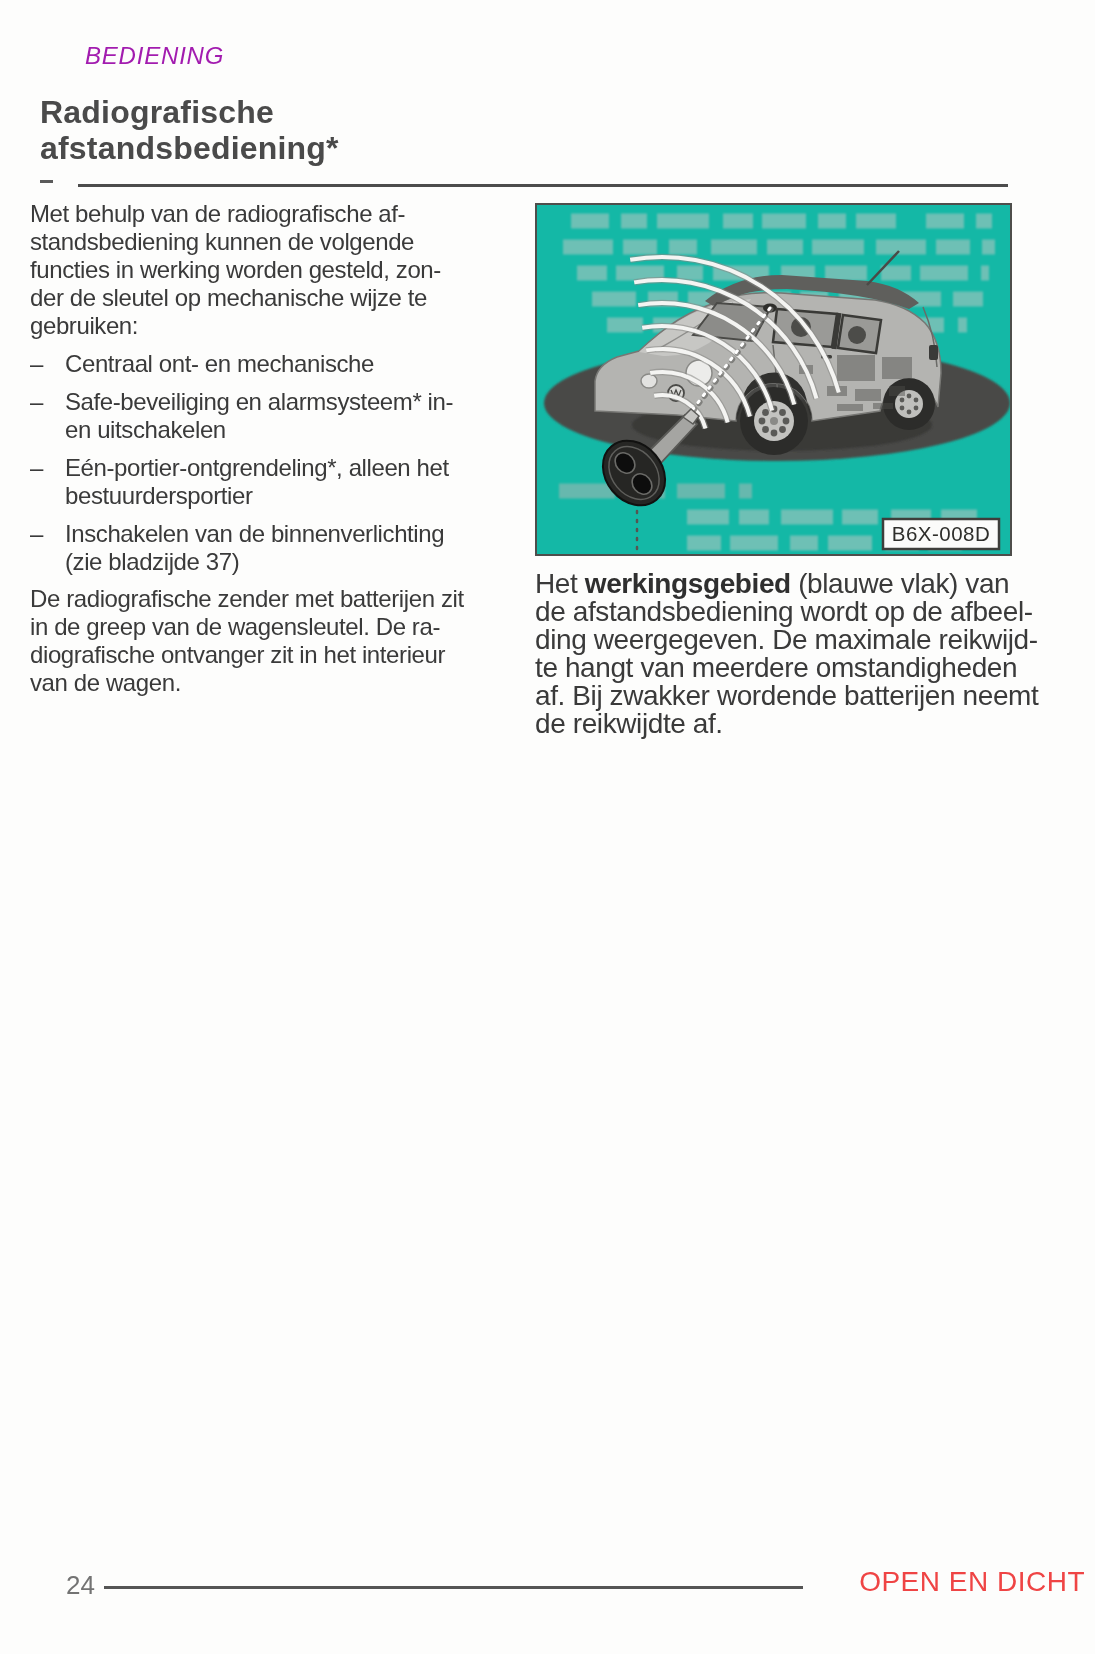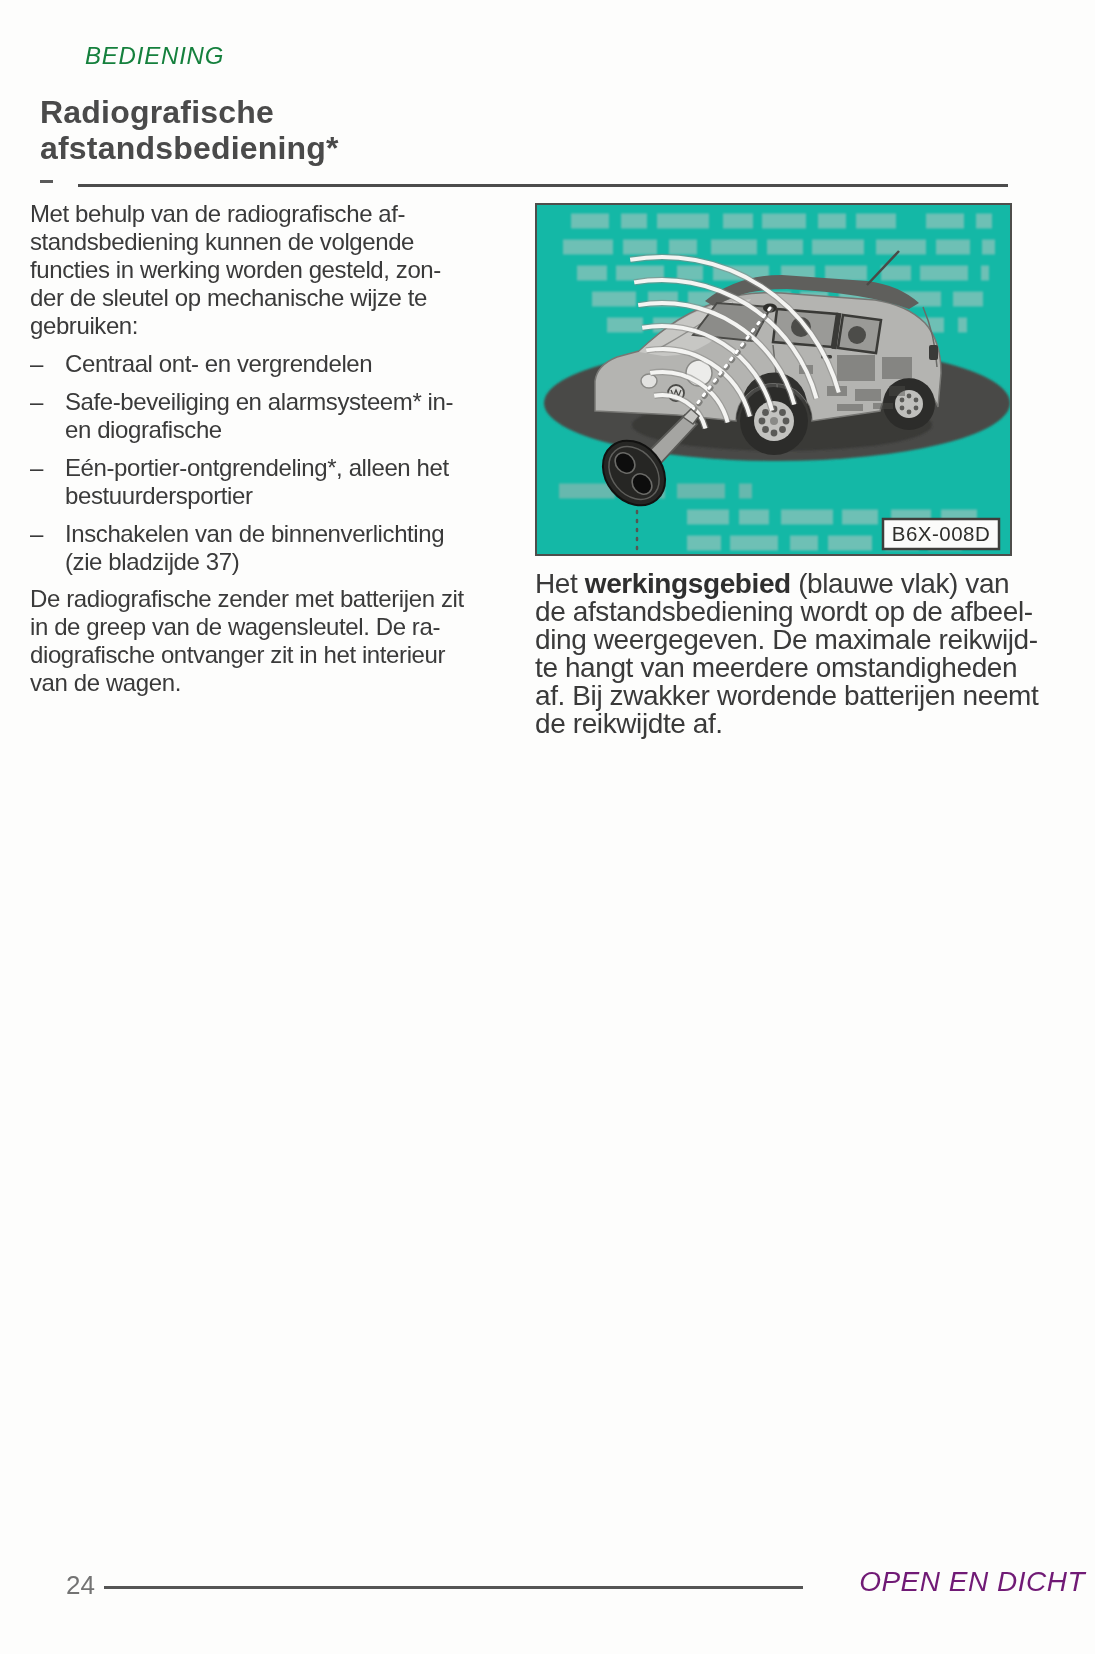--- a/index.html
+++ b/index.html
@@ -1,18 +1,18 @@
 <!DOCTYPE html>
 <html><head>
 <meta charset="utf-8">
 <style>
   html,body{margin:0;padding:0;background:#ffffff;}
   .page{position:relative;width:1095px;height:1654px;background:#fdfdfc;font-family:"Liberation Sans",sans-serif;color:#3a3a3a;overflow:hidden;}
 
-  .chapter-header{position:absolute;left:85px;top:42px;font-size:24px;font-style:italic;letter-spacing:0.8px;color:#15803d;}
+  .chapter-header{position:absolute;left:85px;top:42px;font-size:24px;font-style:italic;letter-spacing:0.8px;color:#a21caf;}
 
   .page-title{position:absolute;left:40px;top:94px;margin:0;font-size:32px;line-height:36px;font-weight:bold;color:#4a4a4a;letter-spacing:0.2px;white-space:pre;}
 
   .title-tick{position:absolute;left:40px;top:180px;width:13px;height:3px;background:#5a5a5a;}
   .title-rule{position:absolute;left:78px;top:184px;width:930px;height:3px;background:#4c4c4c;}
 
   .left-col{position:absolute;left:30px;top:200px;width:470px;}
   .body-text{margin:0;font-size:24px;line-height:28px;letter-spacing:-0.4px;color:#3a3a3a;white-space:pre;}
   .bullet-row{display:flex;margin-top:10px;}
   .bullet-row .marker{flex:0 0 35px;font-size:24px;line-height:28px;color:#3a3a3a;}
@@ -21,21 +21,21 @@
 
   .figure-box{position:absolute;left:535px;top:203px;width:477px;height:353px;border:2px solid #4e4e4b;box-sizing:border-box;background:#14b8a6;}
   .figure-box svg{display:block;}
 
   .right-col{position:absolute;left:535px;top:570px;width:500px;}
   .caption-para{margin:0;font-size:28px;line-height:28px;letter-spacing:-0.4px;color:#3a3a3a;white-space:pre;}
   .caption-para .bold{font-weight:bold;color:#2f2f2f;}
 
   .footer-page-number{position:absolute;left:66px;top:1570px;font-size:26px;color:#737373;}
   .footer-rule{position:absolute;left:104px;top:1586px;width:699px;height:3px;background:#555555;}
-  .footer-section{position:absolute;right:10px;top:1566px;font-size:28px;font-style:italic;letter-spacing:0.5px;color:#701a75;}
+  .footer-section{position:absolute;right:10px;top:1566px;font-size:28px;letter-spacing:0.5px;color:#ef4444;}
 </style>
 </head>
 <body>
 
 <div class="page">
 
   <div class="chapter-header">BEDIENING</div>
 
   <h1 class="page-title">Radiografische
 afstandsbediening*</h1>
@@ -44,26 +44,26 @@
   <div class="title-rule"></div>
 
   <div class="left-col">
     <p class="body-text">Met behulp van de radiografische af-
 standsbediening kunnen de volgende
 functies in werking worden gesteld, zon-
 der de sleutel op mechanische wijze te
 gebruiken:</p>
     <div class="bullet-row">
         <span class="marker">–</span>
-        <span class="body-text bullet-text">Centraal ont- en vergrendelen</span>
+        <span class="body-text bullet-text">Centraal ont- en mechanische</span>
       </div>
     <div class="bullet-row">
         <span class="marker">–</span>
         <span class="body-text bullet-text">Safe-beveiliging en alarmsysteem* in-
-en diografische</span>
+en uitschakelen</span>
       </div>
     <div class="bullet-row">
         <span class="marker">–</span>
         <span class="body-text bullet-text">Eén-portier-ontgrendeling*, alleen het
 bestuurdersportier</span>
       </div>
     <div class="bullet-row">
         <span class="marker">–</span>
         <span class="body-text bullet-text">Inschakelen van de binnenverlichting
 (zie bladzijde 37)</span>

